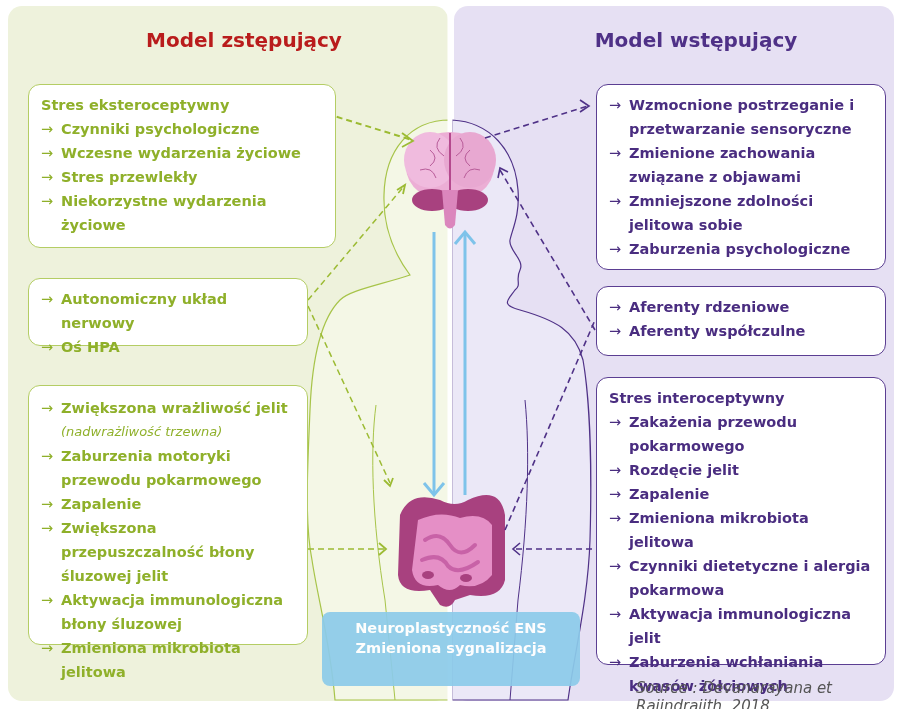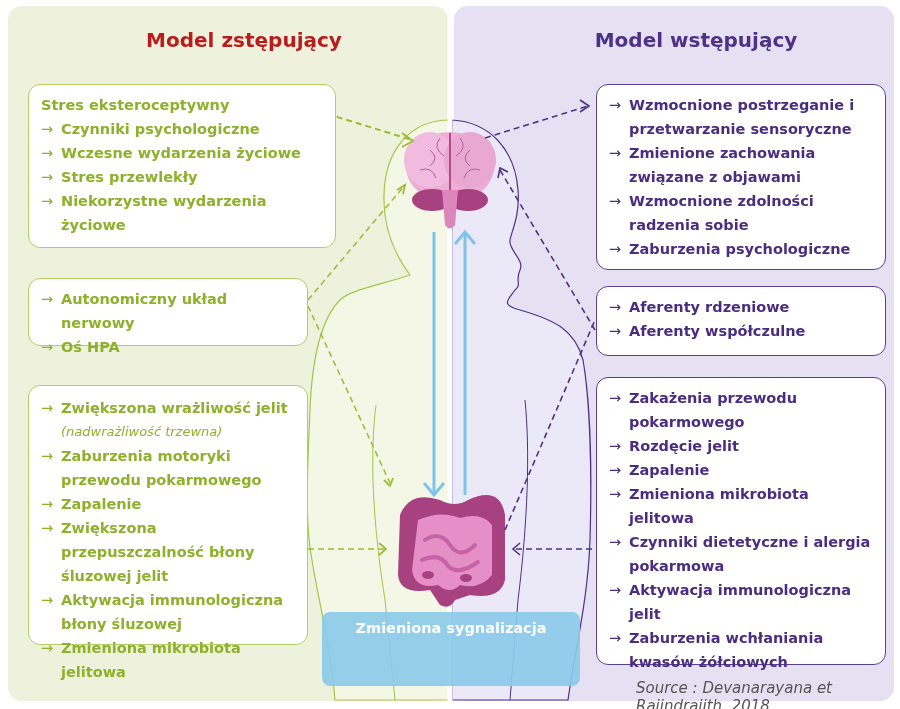--- a/index.html
+++ b/index.html
@@ -163,40 +163,41 @@
   <div class="item">
       <span class="arr">→</span>
       <span class="txt">Wzmocnione postrzeganie i przetwarzanie sensoryczne</span>
     </div>
   <div class="item">
       <span class="arr">→</span>
       <span class="txt">Zmienione zachowania związane z objawami</span>
     </div>
   <div class="item">
       <span class="arr">→</span>
-      <span class="txt">Wzmocnione zdolności radzenia sobie</span>
+      <span class="txt">Zmniejszone zdolności jelitowa sobie</span>
     </div>
   <div class="item">
       <span class="arr">→</span>
       <span class="txt">Zaburzenia psychologiczne</span>
     </div>
 </div>
 
 <div class="box box-purple" style="left:596px; top:286px; width:290px; height:70px;">
   <div class="item">
       <span class="arr">→</span>
       <span class="txt">Aferenty rdzeniowe</span>
     </div>
   <div class="item">
       <span class="arr">→</span>
       <span class="txt">Aferenty współczulne</span>
     </div>
 </div>
 
 <div class="box box-purple" style="left:596px; top:377px; width:290px; height:288px;">
+  <div class="head">Stres interoceptywny</div>
   <div class="item">
       <span class="arr">→</span>
       <span class="txt">Zakażenia przewodu pokarmowego</span>
     </div>
   <div class="item">
       <span class="arr">→</span>
       <span class="txt">Rozdęcie jelit</span>
     </div>
   <div class="item">
       <span class="arr">→</span>
@@ -214,16 +215,17 @@
       <span class="arr">→</span>
       <span class="txt">Aktywacja immunologiczna jelit</span>
     </div>
   <div class="item">
       <span class="arr">→</span>
       <span class="txt">Zaburzenia wchłaniania kwasów żółciowych</span>
     </div>
 </div>
 
 <div class="ens">
+  <div>Neuroplastyczność ENS</div>
   <div>Zmieniona sygnalizacja</div>
 </div>
 
 <div class="source">Source : Devanarayana et Rajindrajith, 2018</div>
 
 </body></html>

